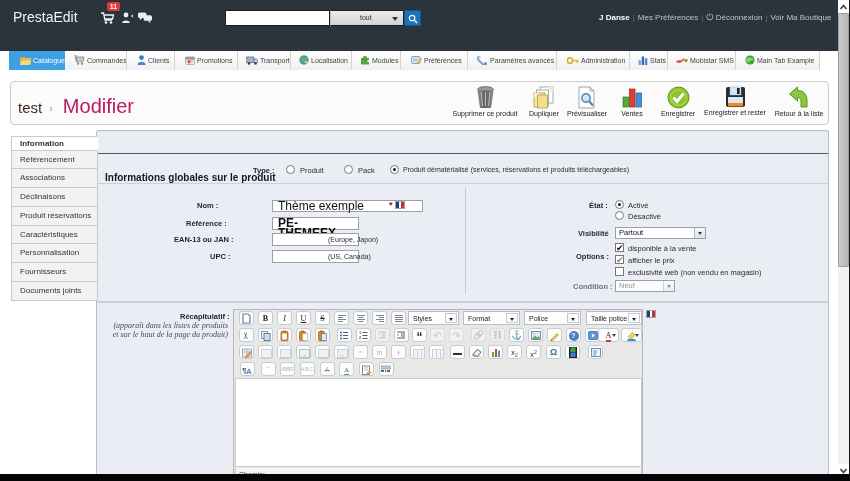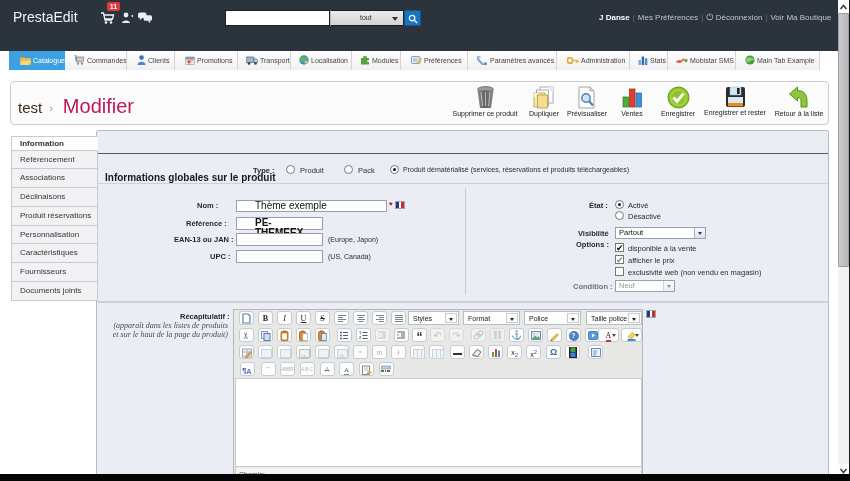--- a/index.html
+++ b/index.html
@@ -39,21 +39,21 @@
 #formhead { position:absolute; left:8px; top:9px; font-size:10px; font-weight:bold; color:#13191f;margin-top:32px; }
 .hline { position:absolute; left:1px; width:730px; height:1px; }
 
 #sidetabs { position:absolute; left:11px; top:135.5px; width:87px; }
 .stab { width:87px; height:18.8px; line-height:18px; background:#f2f2f4; border:1px solid #c9c9cf; border-top:none; font-size:8px; color:#333; padding-left:8px; white-space:nowrap; overflow:hidden; }
 .stab:first-child { border-top:1px solid #c9c9cf; height:15px; line-height:14px; }
 .stab.active { background:#fff; font-weight:bold; border-right:1px solid #fff; }
 
 .flabel { position:absolute; font-size:7.5px; font-weight:bold; color:#1c232e; white-space:nowrap; }
 .fnote { position:absolute; font-size:7px; color:#2c2c2c; white-space:nowrap; }
-.finput { position:absolute; background:#fff; border:1px solid #9aa0a8; font-size:10px; color:#111; line-height:10px; padding:0 18px; }
+.finput { position:absolute; background:#fff; border:1px solid #9aa0a8; font-size:12px; color:#111; line-height:10px; padding:0 5px;margin-left:36px; }
 .radio { position:absolute; width:9px; height:9px; border-radius:50%; background:#fff; border:1px solid #777; }
 .radio.sel::after { content:""; position:absolute; left:2px; top:2px; width:3px; height:3px; border-radius:50%; background:#111; }
 .check { position:absolute; width:9px; height:9px; background:#fff; border:1px solid #777; font-size:9px; line-height:9px; color:#111; }
 .fsel { position:absolute; background:#fff; border:1px solid #9aa0a8; font-size:7.5px; color:#111; line-height:10px; padding-left:3px; }
 .fsel .sarr { position:absolute; right:0; top:0; bottom:0; width:11px; background:linear-gradient(#f6f8fb,#dbe3ee); border-left:1px solid #aab2bc; }
 .fsel .sarr::after { content:""; position:absolute; left:3px; top:4px; border-left:2.5px solid transparent; border-right:2.5px solid transparent; border-top:3.5px solid #2b3a4d; }
 
 #editor { position:absolute; left:233px; top:309px; width:410px; height:166px; border:1px solid #b7b7b7; background:#e8e8e6; }
 .erow { position:absolute; left:2px; height:17px; }
 .ebtn { position:absolute; top:1px; width:15px; height:14px; background:#fdfdfd; border:1px solid #c6cad1; border-radius:3px; font-size:8px; text-align:center; line-height:13px; color:#333; }
@@ -289,21 +289,21 @@
 
   <div style="position:absolute;left:465px;top:188px;width:1px;height:106px;background:#c6c9d2"></div>
 
   <div class="flabel" style="left:589px;top:201px">État :</div>
   <div class="radio sel" style="left:615px;top:200px"></div>
   <div class="fnote" style="left:628px;top:201px;font-size:7.5px">Activé</div>
   <div class="radio" style="left:615px;top:211px"></div>
   <div class="fnote" style="left:628px;top:212px;font-size:7.5px">Désactivé</div>
   <div class="flabel" style="left:578px;top:229px">Visibilité</div>
   <div class="fsel" style="left:615px;top:227px;width:91px;height:12px">Partout<span class="sarr"></span></div>
-  <div class="flabel" style="left:576px;top:240px">Options :</div>
+  <div class="flabel" style="left:576px;top:252px">Options :</div>
   <div class="check" style="left:615px;top:243px">✔</div>
   <div class="fnote" style="left:628px;top:244px;font-size:7.5px">disponible à la vente</div>
   <div class="check" style="left:615px;top:255px;color:#888">✔</div>
   <div class="fnote" style="left:628px;top:256px;font-size:7.5px">afficher le prix</div>
   <div class="check" style="left:615px;top:267px"></div>
   <div class="fnote" style="left:628px;top:268px;font-size:7.5px">exclusivité web (non vendu en magasin)</div>
   <div class="flabel" style="left:573px;top:282px;color:#6b7280">Condition :</div>
   <div class="fsel" style="left:615px;top:280px;width:60px;height:12px;color:#999;background:#fcfcfc">Neuf<span class="sarr" style="opacity:0.55"></span></div>
 
   <div style="position:absolute;left:97px;top:301px;width:732px;height:1px;background:#cdd0d9"></div>
@@ -315,22 +315,22 @@
       <i class="r"></i>
     </div>
 </div>
 
 <div id="sidetabs">
   <div class="stab active">Information</div>
   <div class="stab">Référencement</div>
   <div class="stab">Associations</div>
   <div class="stab">Déclinaisons</div>
   <div class="stab">Produit réservations</div>
+  <div class="stab">Caractéristiques</div>
   <div class="stab">Personnalisation</div>
-  <div class="stab">Caractéristiques</div>
   <div class="stab">Fournisseurs</div>
   <div class="stab">Documents joints</div>
 </div>
 
 <div id="editor">
   <div class="erow" style="top:0px">
     <div class="ebtn" style="left:3px"><svg width="9" height="11" viewBox="0 0 9 11" style="margin-top:1px">
           <path d="M1 1 L6 1 L8 3 L8 10 L1 10 Z" fill="#fff" stroke="#5b82b2" stroke-width="1.2"></path>
         </svg></div>
     <div class="ebtn" style="left:22px;font-family:'Liberation Serif',serif;font-weight:bold;color:#222">B</div>

